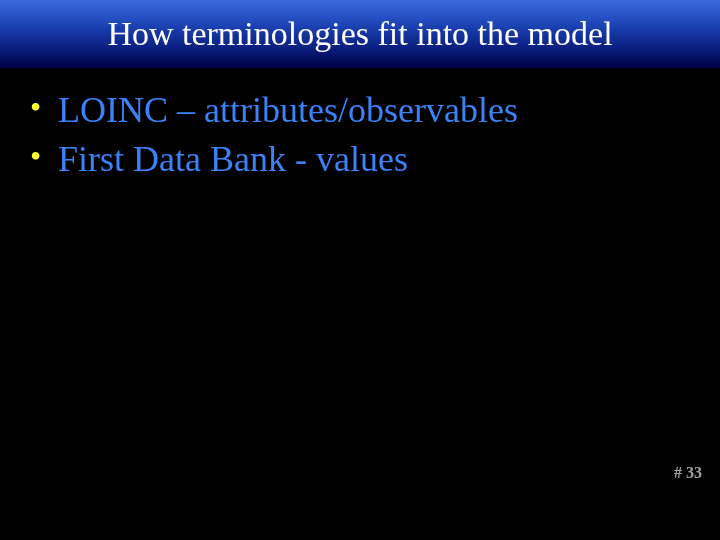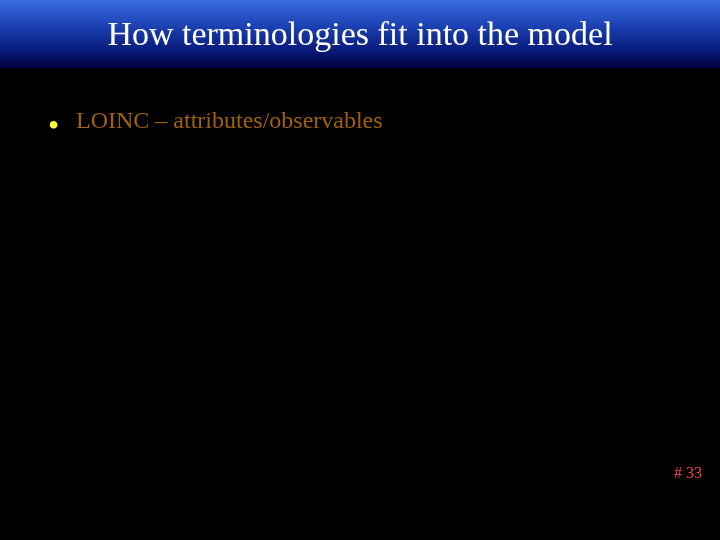--- a/index.html
+++ b/index.html
@@ -33,59 +33,61 @@
     font-size: 34px;
     text-align: center;
     line-height: 1.1;
     font-weight: normal;
   }
   .body {
     padding: 18px 30px 0 30px;
   }
   .bullets {
     list-style: none;
-    margin: 18px;
+    margin: 0;
     padding: 0;
-    color: #a16207;
-    font-size: 24px;
+    color: #3b82f6;
+    font-size: 36px;
     line-height: 1.35;
   }
   .bullets > li {
     position: relative;
     padding-left: 28px;
     margin: 0;
   }
   .bullets > li::before {
     content: "•";
     position: absolute;
     left: 0;
     top: 0;
     color: #ffff33;
     font-size: 32px;
     line-height: 1.35;
   }
   .footer {
     position: absolute;
     right: 18px;
     bottom: 14px;
-    color: #ef4444;
+    color: #a3a3a3;
     font-size: 16px;
     font-family: "Times New Roman", Times, serif;
+    font-weight: bold;
   }
 </style>
 </head>
 <body>
 
 <div class="slide">
 
   <div class="title-bar">
     <div class="title-text">How terminologies fit into the model</div>
   </div>
 
   <div class="body">
     <ul class="bullets">
       <li><span>LOINC – attributes/observables</span></li>
+      <li><span>First Data Bank - values</span></li>
     </ul>
   </div>
 
   <div class="footer"># 33</div>
 
 </div>
 
 </body></html>

